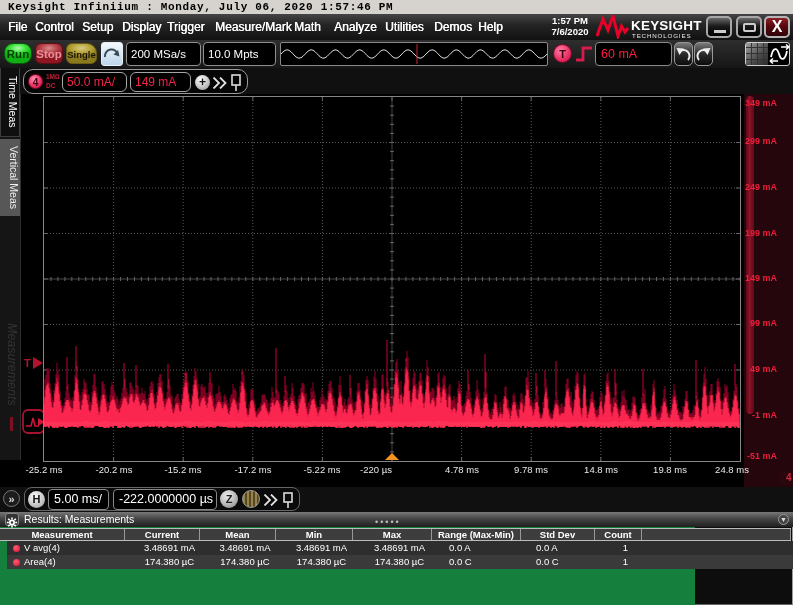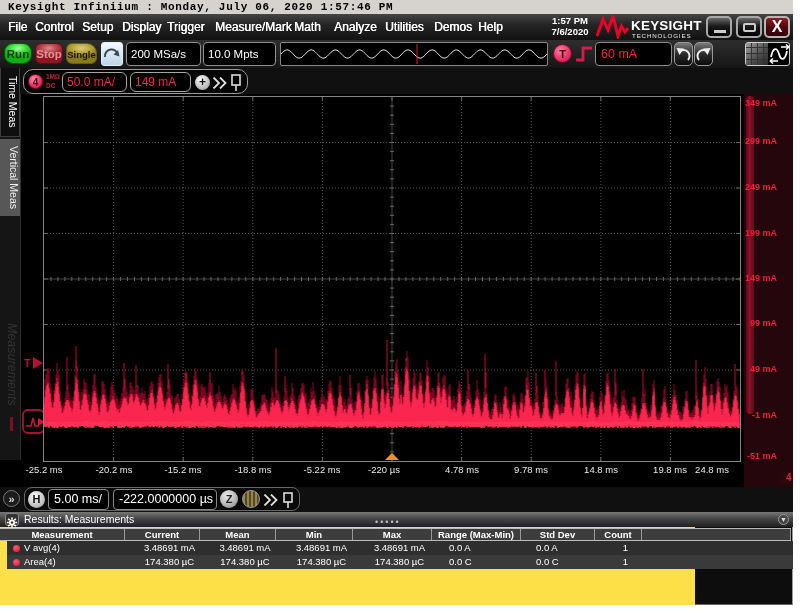--- a/index.html
+++ b/index.html
@@ -63,21 +63,21 @@
 #hbar{left:0;top:473px;width:793px;height:25px;background:#101010}
 #hexp{position:absolute;left:3px;top:3px;width:17px;height:17px;border-radius:50%;background:#1c1c1c;border:1px solid #777;color:#ddd;font-size:11px;font-weight:bold;text-align:center;line-height:16px}
 #hgrp{position:absolute;left:24px;top:0px;width:276px;height:24px;border:1px solid #666;border-radius:8px;background:#0a0a0a}
 #hcirc{position:absolute;left:3px;top:3px;width:17px;height:17px;border-radius:50%;background:radial-gradient(circle at 40% 32%,#fdfdfd,#c2c2c2 60%,#939393);color:#111;font-size:11px;font-weight:bold;text-align:center;line-height:17px}
 .hbox{position:absolute;top:1px;height:21px;background:#000;border:1px solid #888;border-radius:4px;color:#fff;font-size:12.5px;line-height:19px;padding-left:5px}
 #hsc{left:23px;width:61px}
 #hpos{left:88px;width:104px}
 #zcirc{position:absolute;left:195px;top:2px;width:18px;height:18px;border-radius:50%;background:radial-gradient(circle at 40% 32%,#efefef,#b5b5b5 55%,#7d7d7d);color:#222;font-size:11px;font-weight:bold;text-align:center;line-height:18px}
 #dcirc{position:absolute;left:217px;top:2px;width:18px;height:18px;border-radius:50%;background:repeating-linear-gradient(90deg,#96824a 0 2px,#57491f 2px 4px);border:1px solid #999}
 
-#results{left:0;top:498px;width:695px;height:93px;background:#fde047}
+#results{left:0;top:498px;width:695px;height:93px;background:#15803d}
 #rhead{position:absolute;left:0;top:0;width:793px;height:15px;background:linear-gradient(#787878,#454545 45%,#1f1f1f)}
 #rhead .t{position:absolute;left:24px;top:1px;color:#fff;font-size:10.5px}
 #gear{position:absolute;left:5px;top:1px;width:14px;height:13px;border:1px solid #888;border-radius:3px;background:#333}
 #dots{position:absolute;left:375px;top:5px;color:#bbb;font-size:9px;letter-spacing:2px}
 #rcol{position:absolute;left:778px;top:2px;width:11px;height:11px;border-radius:50%;border:1px solid #999;background:#444;color:#ddd;font-size:7px;text-align:center;line-height:10px}
 #thead{position:absolute;left:0;top:16px;width:791px;height:13px;background:#3d3d3d;border-top:1px solid #bbb;border-bottom:1px solid #bbb}
 .hc{position:absolute;top:0;height:11px;color:#fff;font-size:9.5px;font-weight:bold;text-align:center;line-height:11px;border-right:1px solid #999}
 .trow{position:absolute;left:7px;width:791px;height:14px;color:#fff;font-size:9.5px;line-height:14px}
 .dot{position:absolute;left:6px;top:4px;width:7px;height:7px;border-radius:50%;background:radial-gradient(circle at 40% 35%,#ff5b72,#d90f2e)}
 .lab{position:absolute;left:17px}
@@ -191,28 +191,28 @@
         <div class="rl" style="top:88px">249 mA</div>
         <div class="rl" style="top:134px">199 mA</div>
         <div class="rl" style="top:179px">149 mA</div>
         <div class="rl" style="top:224px">99 mA</div>
         <div class="rl" style="top:270px">49 mA</div>
         <div class="rl" style="top:316px">-1 mA</div>
         <div class="rl" style="top:357px">-51 mA</div>
     <div class="bl" style="left:44px">-25.2 ms</div>
         <div class="bl" style="left:114px">-20.2 ms</div>
         <div class="bl" style="left:183px">-15.2 ms</div>
-        <div class="bl" style="left:253px">-18.8 ms</div>
+        <div class="bl" style="left:253px">-17.2 ms</div>
         <div class="bl" style="left:322px">-5.22 ms</div>
-        <div class="bl" style="left:384px">-220 µs</div>
+        <div class="bl" style="left:376px">-220 µs</div>
         <div class="bl" style="left:462px">4.78 ms</div>
         <div class="bl" style="left:531px">9.78 ms</div>
         <div class="bl" style="left:601px">14.8 ms</div>
         <div class="bl" style="left:670px">19.8 ms</div>
-        <div class="bl" style="left:712px">24.8 ms</div>
+        <div class="bl" style="left:732px">24.8 ms</div>
     <div class="abs" style="left:780px;top:378px;width:13px;height:13px;background:#2a070d"></div>
         <div class="abs" style="left:786px;top:378px;color:#d22440;font-size:10px;font-weight:bold">4</div>
     <svg class="abs" id="plot" width="696" height="364" viewBox="0 0 696 364" style="background:#000">
       <path d="M69.6 0V364" class="gd"></path>
           <path d="M139.2 0V364" class="gd"></path>
           <path d="M208.8 0V364" class="gd"></path>
           <path d="M278.4 0V364" class="gd"></path>
           <path d="M417.6 0V364" class="gd"></path>
           <path d="M487.2 0V364" class="gd"></path>
           <path d="M556.8 0V364" class="gd"></path>

